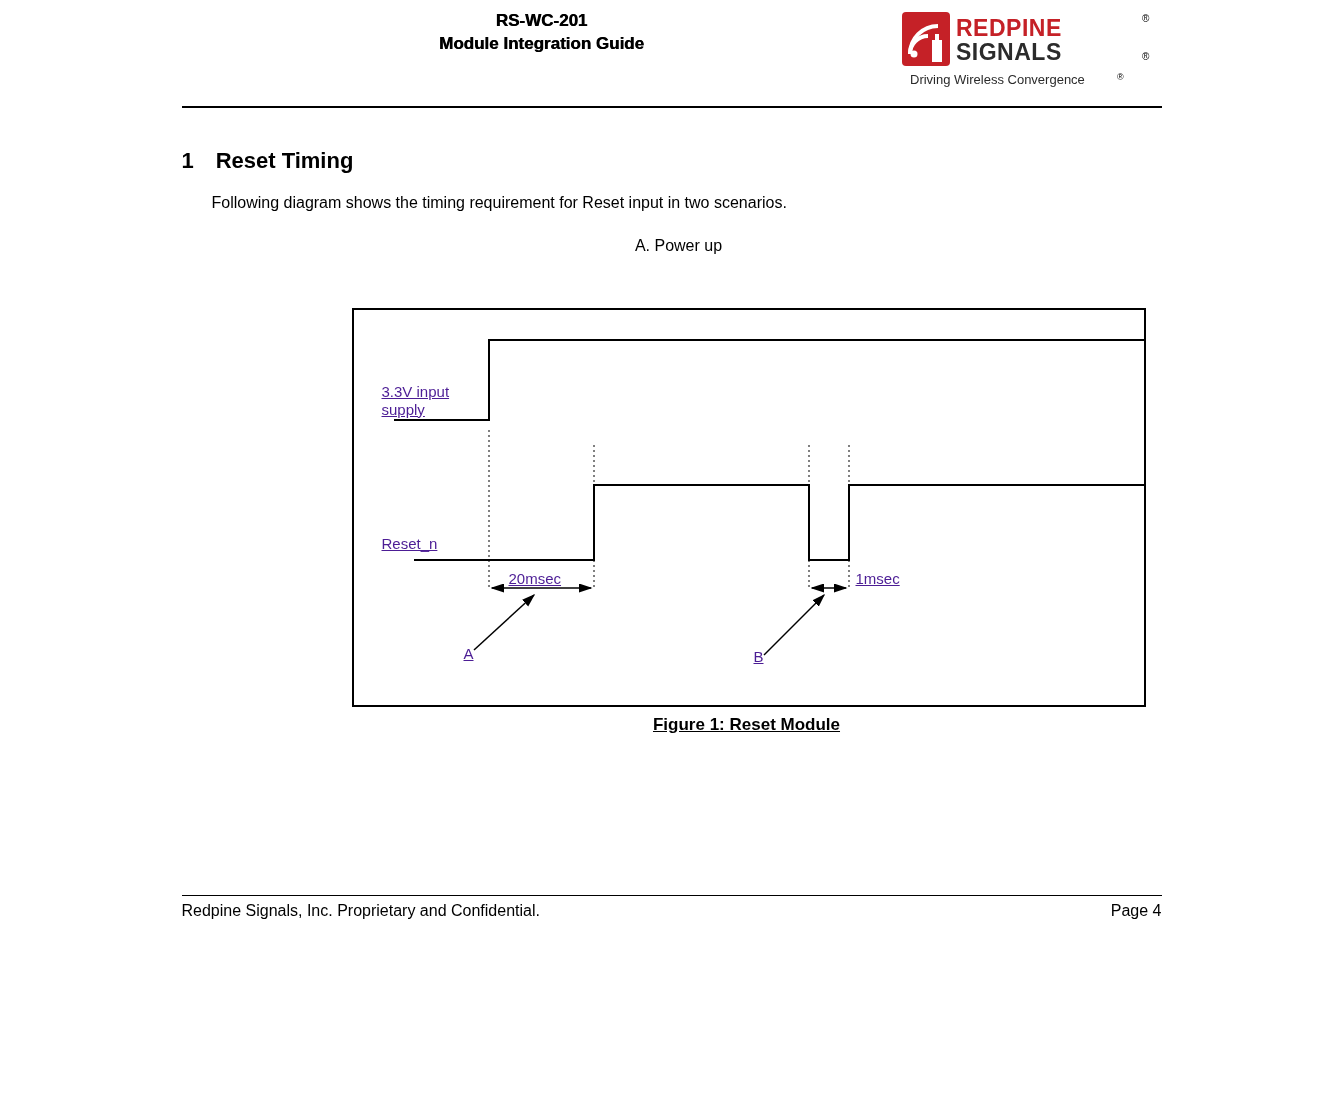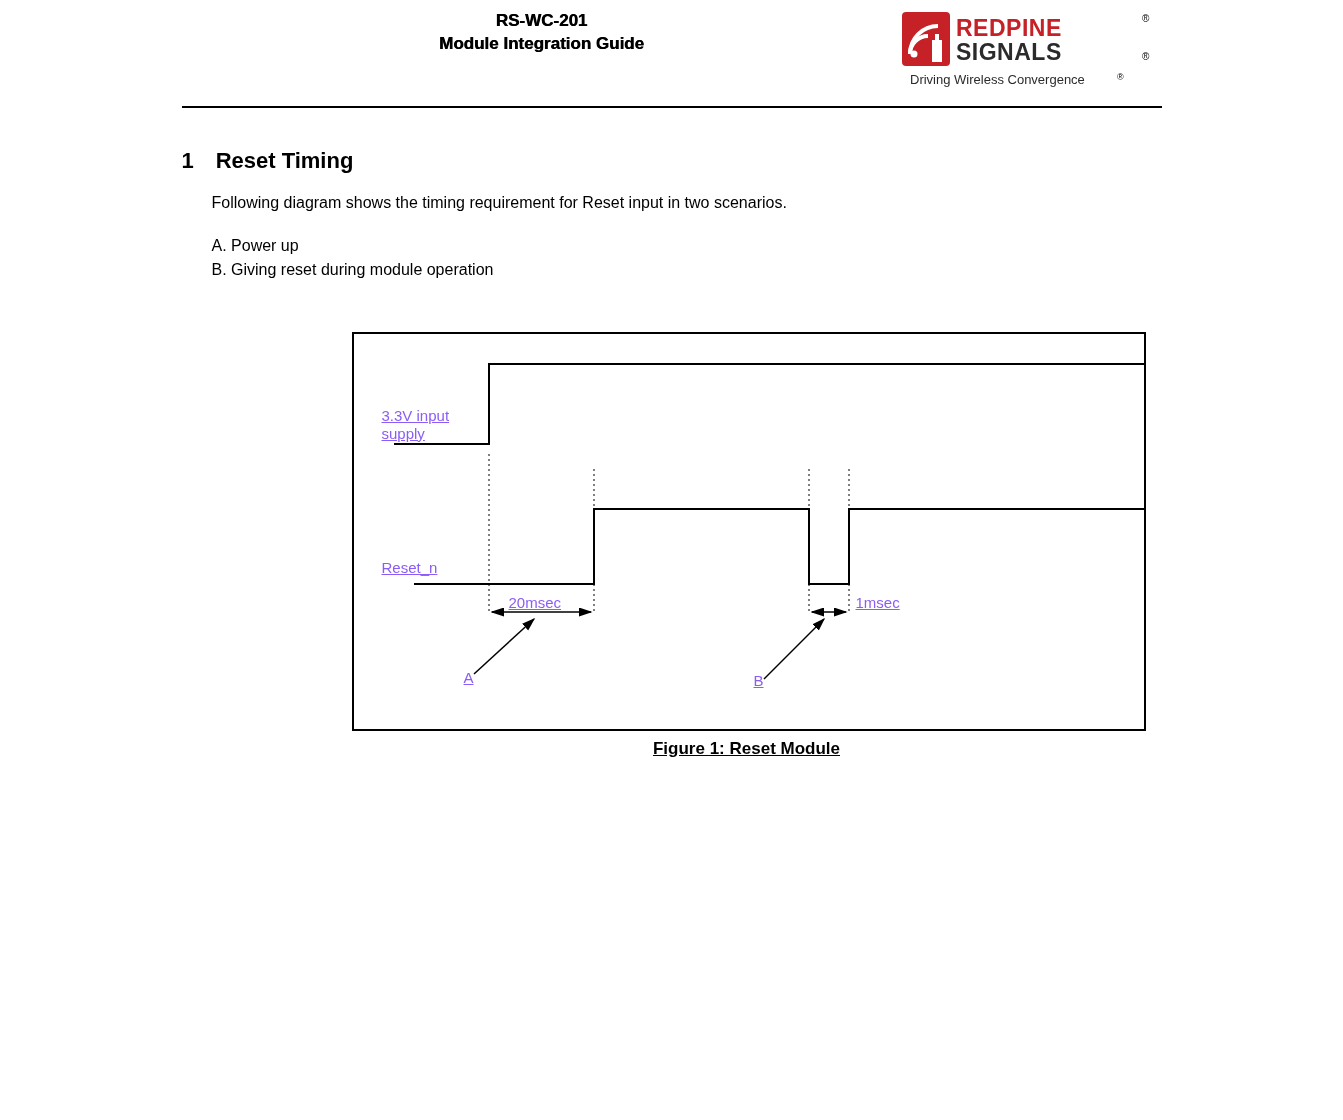--- a/index.html
+++ b/index.html
@@ -48,23 +48,24 @@
     margin: 0 0 16px 0;
   }
   .num { display:inline-block; width: 28px; }
   .body-text {
     margin-left: 30px;
     font-size: 16px;
     line-height: 1.6;
     margin-bottom: 18px;
   }
   .list-text {
-    margin-left: 30px;
+    margin-left: 14px;
     font-size: 16px;
     line-height: 1.5;
+    text-align: center;
   }
   .figure-wrap {
     margin: 50px 0 0 170px;
   }
   .figure-caption {
     text-align: center;
     font-weight: bold;
     font-size: 17px;
     text-decoration: underline;
     margin-top: 8px;
@@ -83,21 +84,21 @@
     height: 395px;
     position: relative;
     background: #fff;
   }
   .diagram-box svg {
     position:absolute;
     top:0; left:0;
   }
   .diag-label {
     position:absolute;
-    color: #8b5cf6;
+    color: #4c1d95;
     font-size: 15px;
     text-decoration: underline;
     line-height: 1.2;
   }
 </style>
 </head>
 <body>
 
 <div class="page">
 
@@ -128,21 +129,20 @@
 
   <hr class="hr-line">
 
   <h2 class="section-heading">
     <span class="num">1</span>
     <span>Reset Timing</span>
   </h2>
 
   <div class="body-text">Following diagram shows the timing requirement for Reset input in two scenarios.</div>
   <div class="list-text">A. Power up</div>
-  <div class="list-text">B. Giving reset during module operation</div>
 
   <div class="figure-wrap">
     <div class="diagram-box">
       <svg width="790" height="395">
         <defs>
           <marker id="ah" markerWidth="10" markerHeight="10" refX="8" refY="3" orient="auto">
             <path d="M0,0 L0,6 L9,3 z" fill="#000"></path>
           </marker>
           <marker id="ahL" markerWidth="10" markerHeight="10" refX="1" refY="3" orient="auto">
             <path d="M9,0 L9,6 L0,3 z" fill="#000"></path>
@@ -167,14 +167,18 @@
       <div class="diag-label" style="left:28px; top:73px; width:95px;">3.3V input supply</div>
       <div class="diag-label" style="left:28px; top:225px;text-align:right;">Reset_n</div>
       <div class="diag-label" style="left:155px; top:260px;">20msec</div>
       <div class="diag-label" style="left:502px; top:260px;">1msec</div>
       <div class="diag-label" style="left:110px; top:335px;">A</div>
       <div class="diag-label" style="left:400px; top:338px;">B</div>
     </div>
     <div class="figure-caption" style="width:790px;">Figure 1: Reset Module</div>
   </div>
 
+  <div class="footer">
+    <div>Redpine Signals, Inc. Proprietary and Confidential.</div>
+    <div>Page 4</div>
+  </div>
 
 </div>
 
 </body></html>

